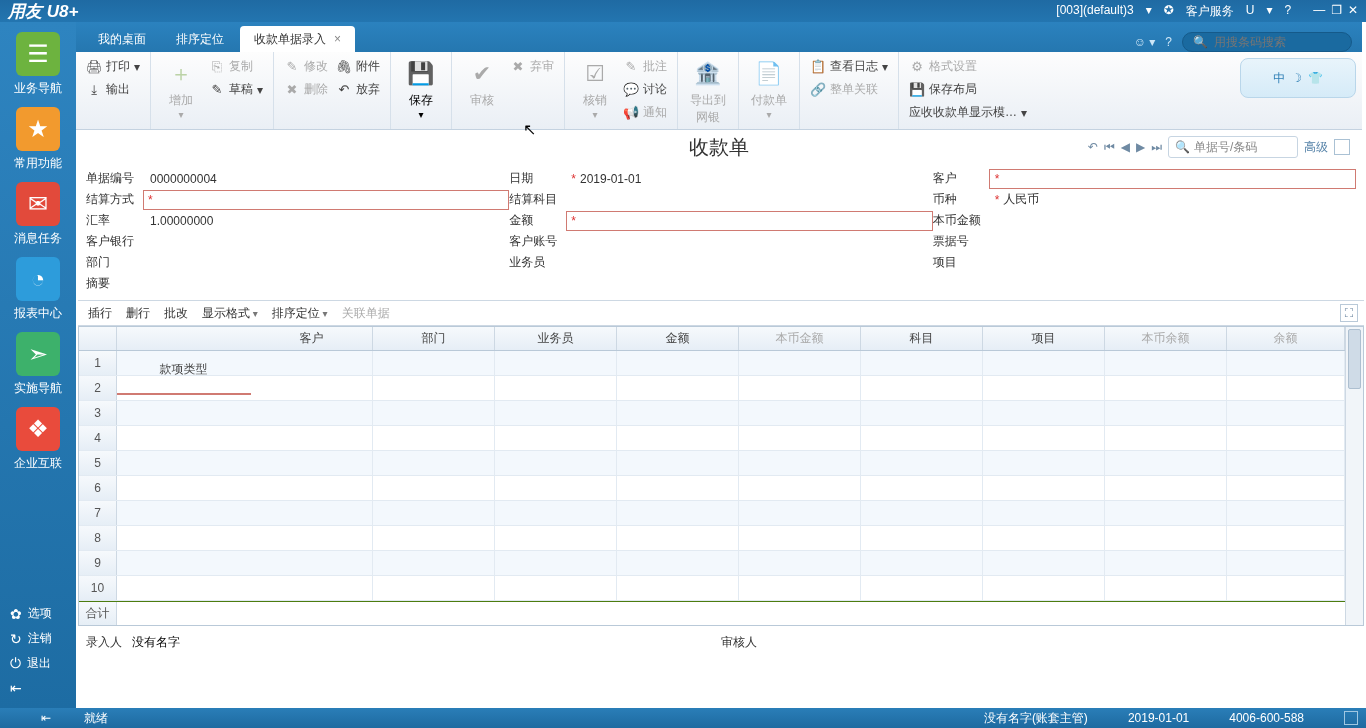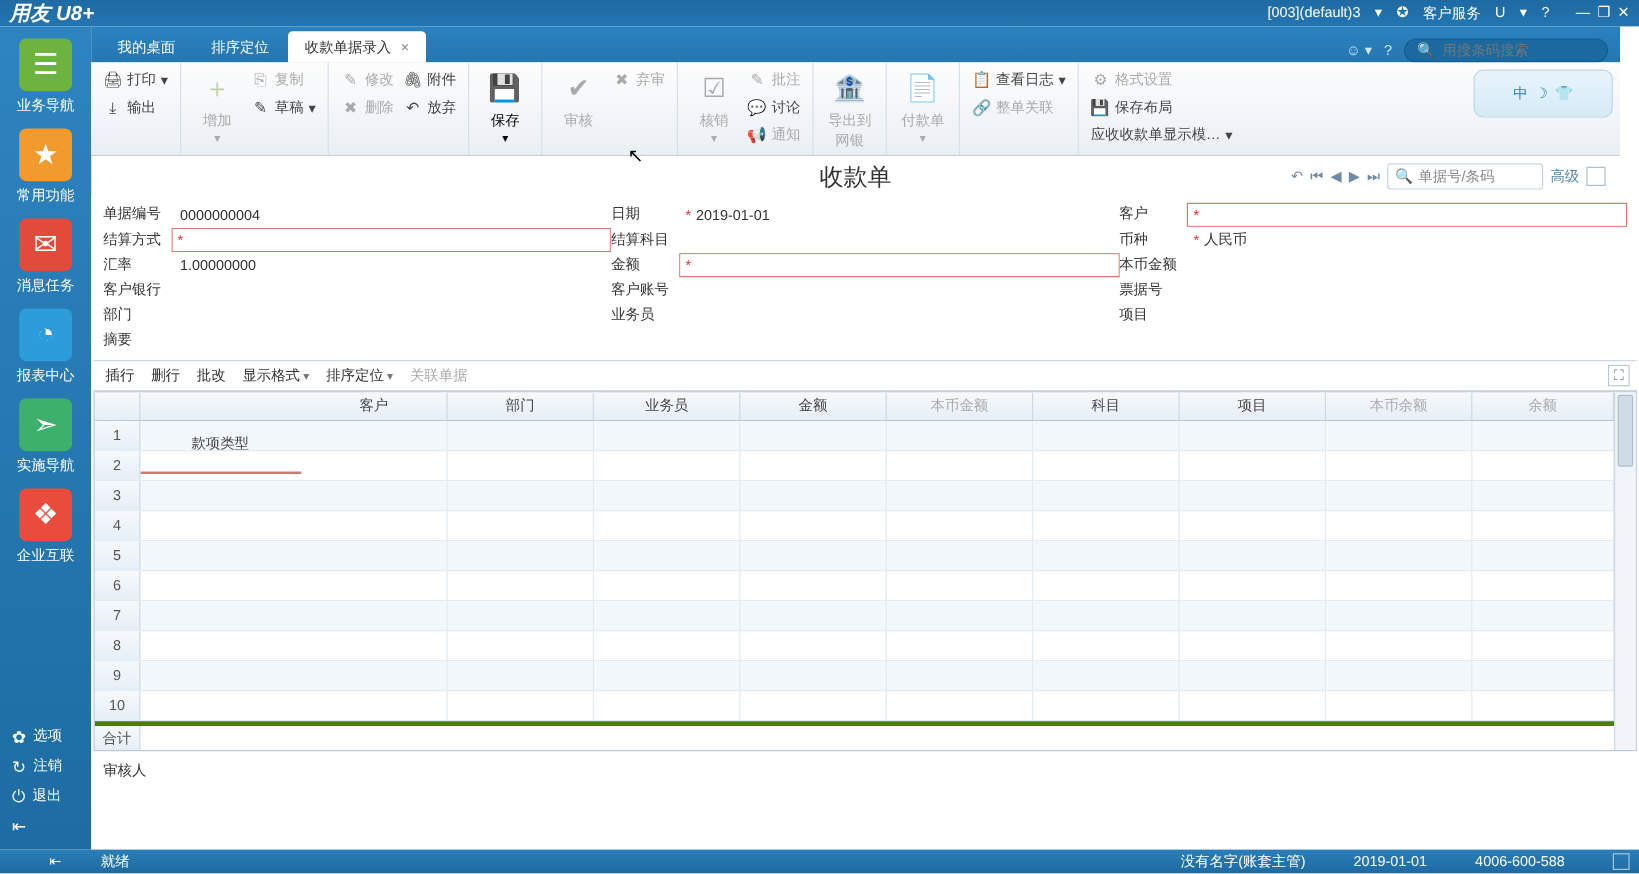--- a/index.html
+++ b/index.html
@@ -16,21 +16,21 @@
 .sidebar { position:absolute; left:0; top:22px; bottom:20px; width:76px; background:linear-gradient(#2e84c0,#1d6ca3); color:#fff; display:flex; flex-direction:column; align-items:center; }
 .side-item { width:60px; text-align:center; margin-top:10px; cursor:pointer; }
 .side-item .ico { width:44px; height:44px; margin:0 auto 4px; border-radius:6px; display:flex; align-items:center; justify-content:center; font-size:24px; }
 .ico-g{background:#6db33f;} .ico-o{background:#f29a2e;} .ico-r{background:#e24a3b;} .ico-b{background:#2d9cdb;} .ico-gr{background:#3db16b;} .ico-rd{background:#e94b3c;}
 .side-item .lbl { font-size:12px; }
 .side-bottom { margin-top:auto; width:100%; padding-bottom:8px; }
 .side-opt { display:flex; align-items:center; gap:6px; padding:4px 10px; cursor:pointer; }
 .side-opt .g { font-size:14px; }
 
 
-.topwrap { position:absolute; left:76px; right:16px; top:22px; }
+.topwrap { position:absolute; left:76px; right:4px; top:22px; }
 .tabbar { height:30px; background:linear-gradient(#2b82bf,#2577b0); display:flex; align-items:flex-end; padding-left:8px; }
 .tab { height:26px; padding:0 14px; display:flex; align-items:center; color:#fff; border-radius:4px 4px 0 0; cursor:pointer; margin-right:2px; }
 .tab.active { background:#fff; color:#333; }
 .tab .x { margin-left:8px; color:#888; }
 .tabbar .tsearch { margin-left:auto; display:flex; align-items:center; gap:10px; padding-right:10px; }
 .tabbar .tsearch .sbox { background:#1a6aa0; border:1px solid #155a8a; border-radius:10px; height:20px; width:170px; color:#cde6f7; padding:0 10px; display:flex; align-items:center; gap:6px; }
 .tabbar .tsearch .sbox input { background:transparent; border:none; color:#cde6f7; outline:none; width:130px; }
 .tabbar .tsearch .ic { color:#cde6f7; cursor:pointer; }
 
 
@@ -81,21 +81,21 @@
 .ghead { display:flex; background:linear-gradient(#f6f9fc,#e6eef6); border-bottom:1px solid #b9c9d8; height:24px; }
 .gh { border-right:1px solid #cdd8e3; display:flex; align-items:center; justify-content:center; color:#444; }
 .gh.rn { width:38px; }
 .gcol { width:122px; }
 .gcol.w1{width:134px;margin-top:42px;} .gcol.w2{width:118px;}
 .grow { display:flex; height:25px; border-bottom:1px solid #e2eaf2; }
 .grow:nth-child(odd){ background:#f3f8fd; }
 .gc { border-right:1px solid #e2eaf2; display:flex; align-items:center; justify-content:center; }
 .gc.rn { width:38px; background:linear-gradient(#f6f9fc,#e6eef6); border-right:1px solid #cdd8e3; color:#555; }
 .gc.sel { background:#d6e8f6; border:1px solid #d07a72; }
-.gfoot { height:24px; display:flex; border-top:4px solid #4d7c0f; background:#fff; }
+.gfoot { height:24px; display:flex; border-top:1px solid #4d7c0f; background:#fff; }
 .gfoot .gc.rn { width:38px; }
 .vscroll { width:18px; background:#f1f5f9; border-left:1px solid #cdd8e3; position:relative; }
 .vscroll .thumb { position:absolute; left:2px; right:2px; top:2px; height:60px; background:#cfdbe7; border:1px solid #adbfd0; border-radius:2px; }
 
 
 .docfoot { display:flex; padding:8px 10px; }
 .docfoot .fc { flex:1; display:flex; gap:10px; }
 .docfoot .fc .l { color:#333; }
 
 
@@ -591,20 +591,24 @@
         </div>
       </div>
       <div class="vscroll">
           <div class="thumb"></div>
         </div>
     </div>
   </div>
 
   <div class="docfoot">
     <div class="fc">
+        <span class="l">录入人</span>
+        <span>没有名字</span>
+      </div>
+    <div class="fc">
         <span class="l">审核人</span>
       </div>
   </div>
 </div>
 
 <div class="status">
   <div class="sb-l">
       <span>⇤</span>
     </div>
   <span>就绪</span>

